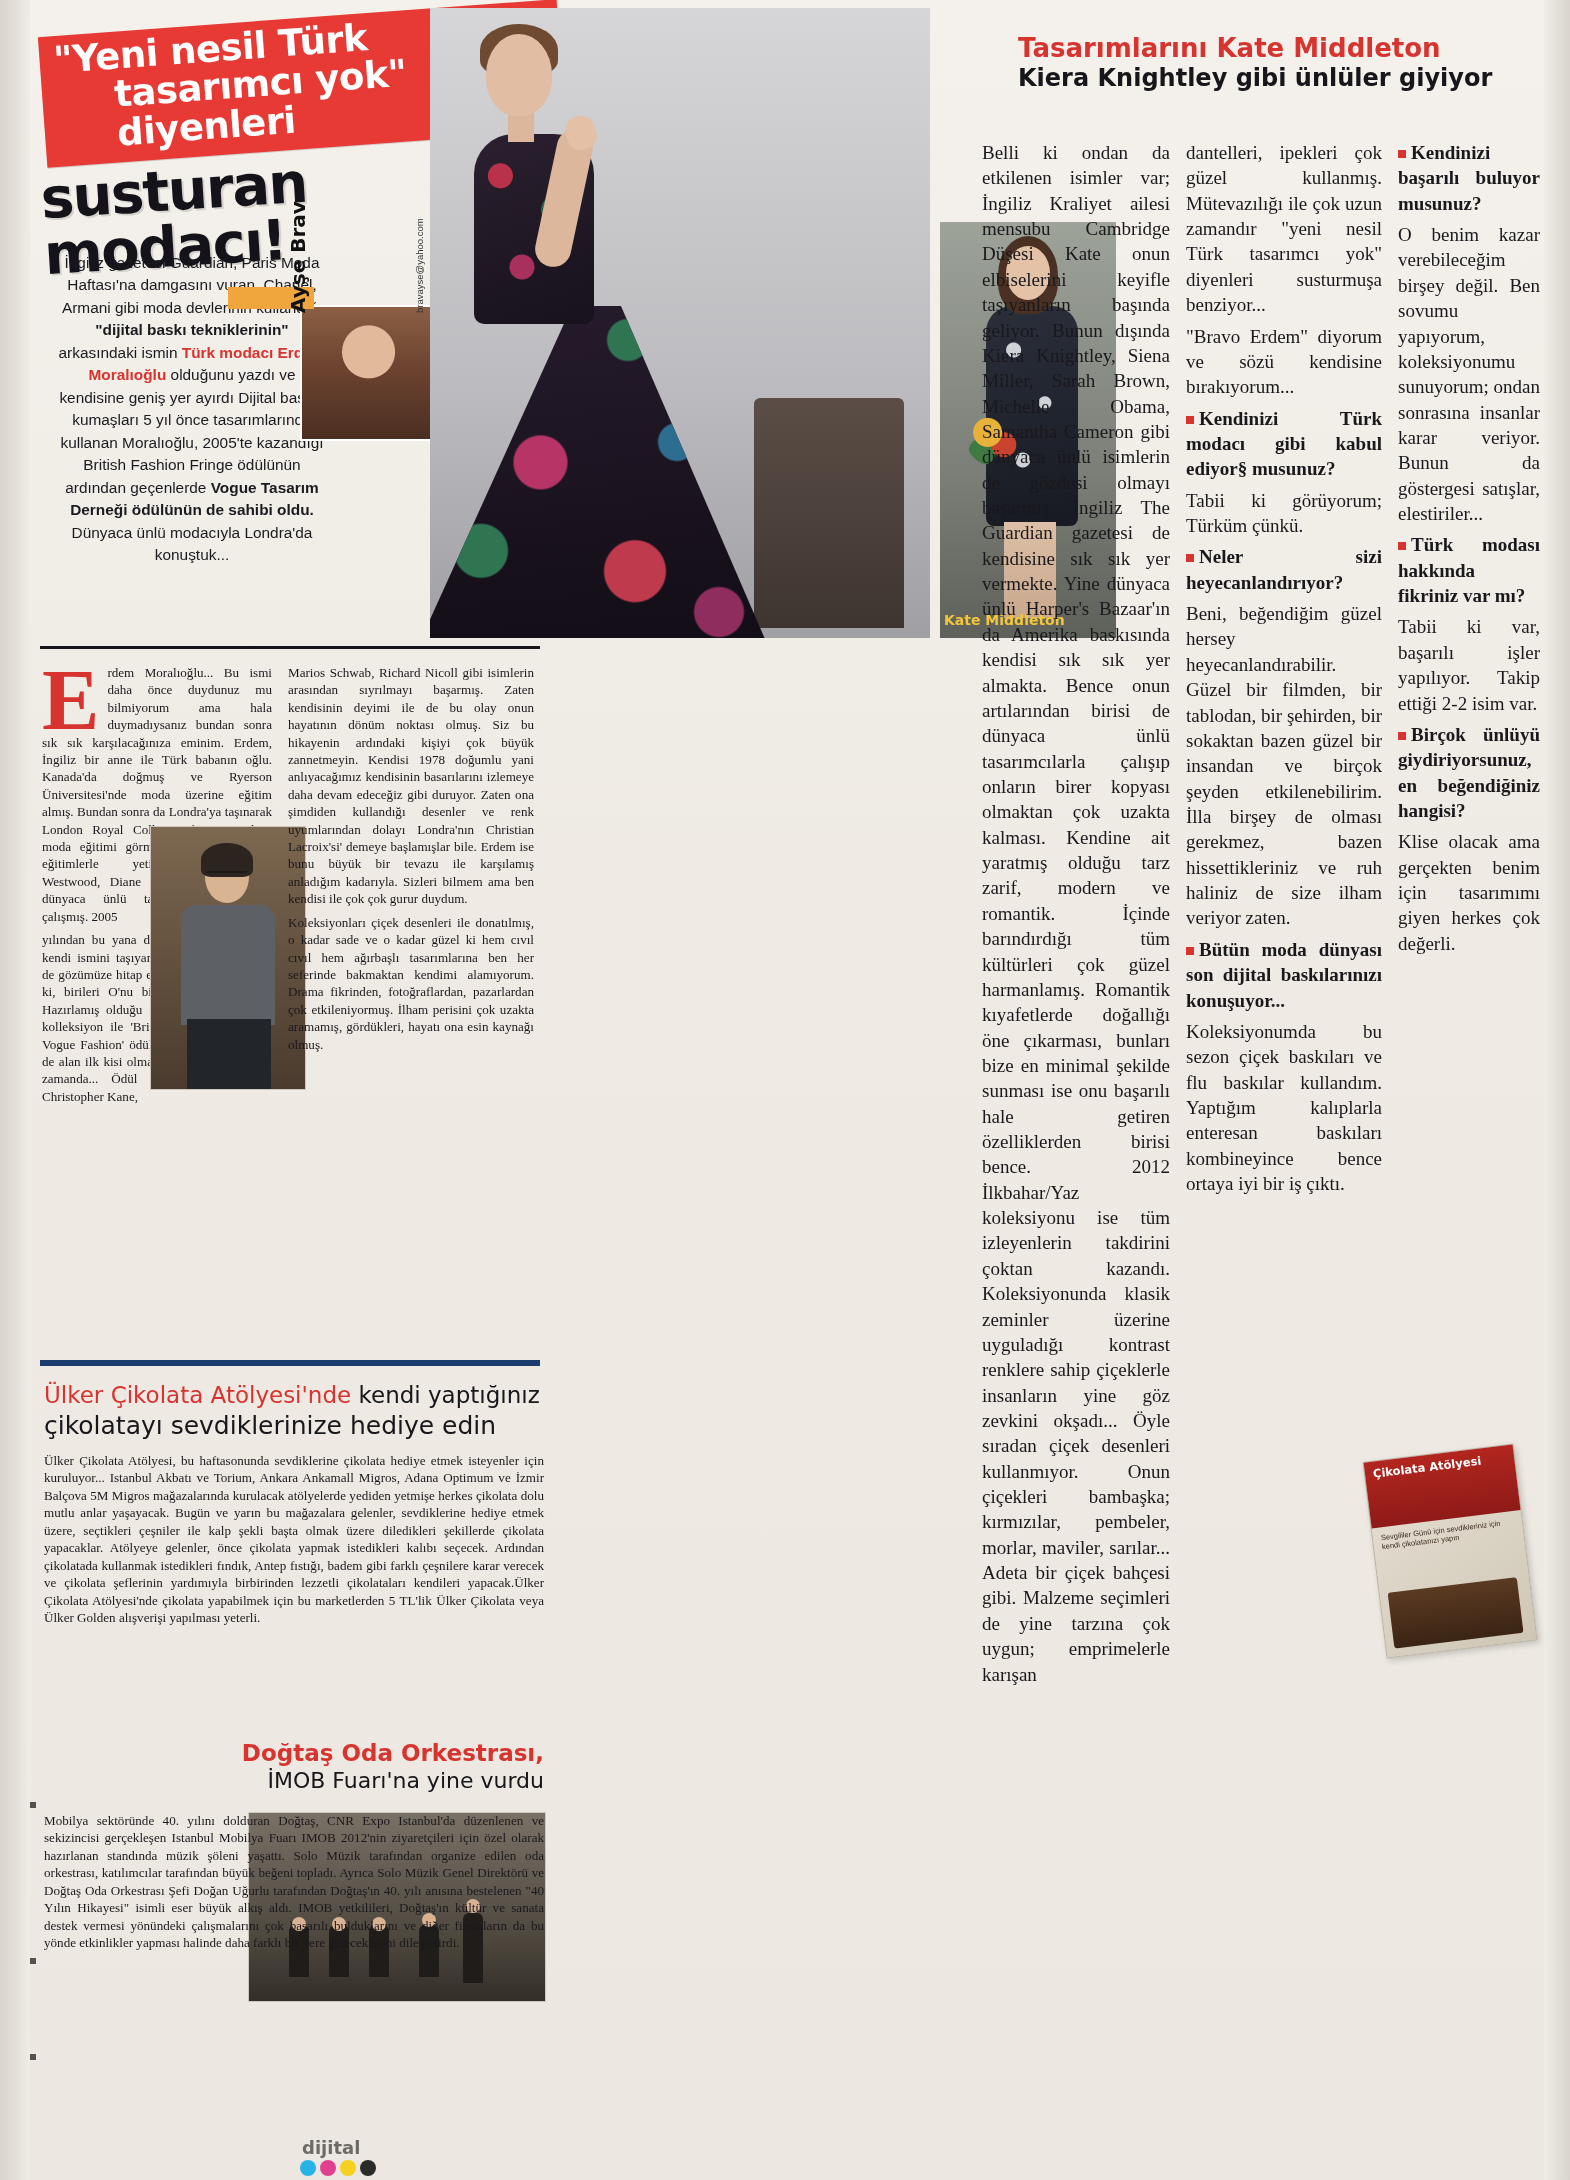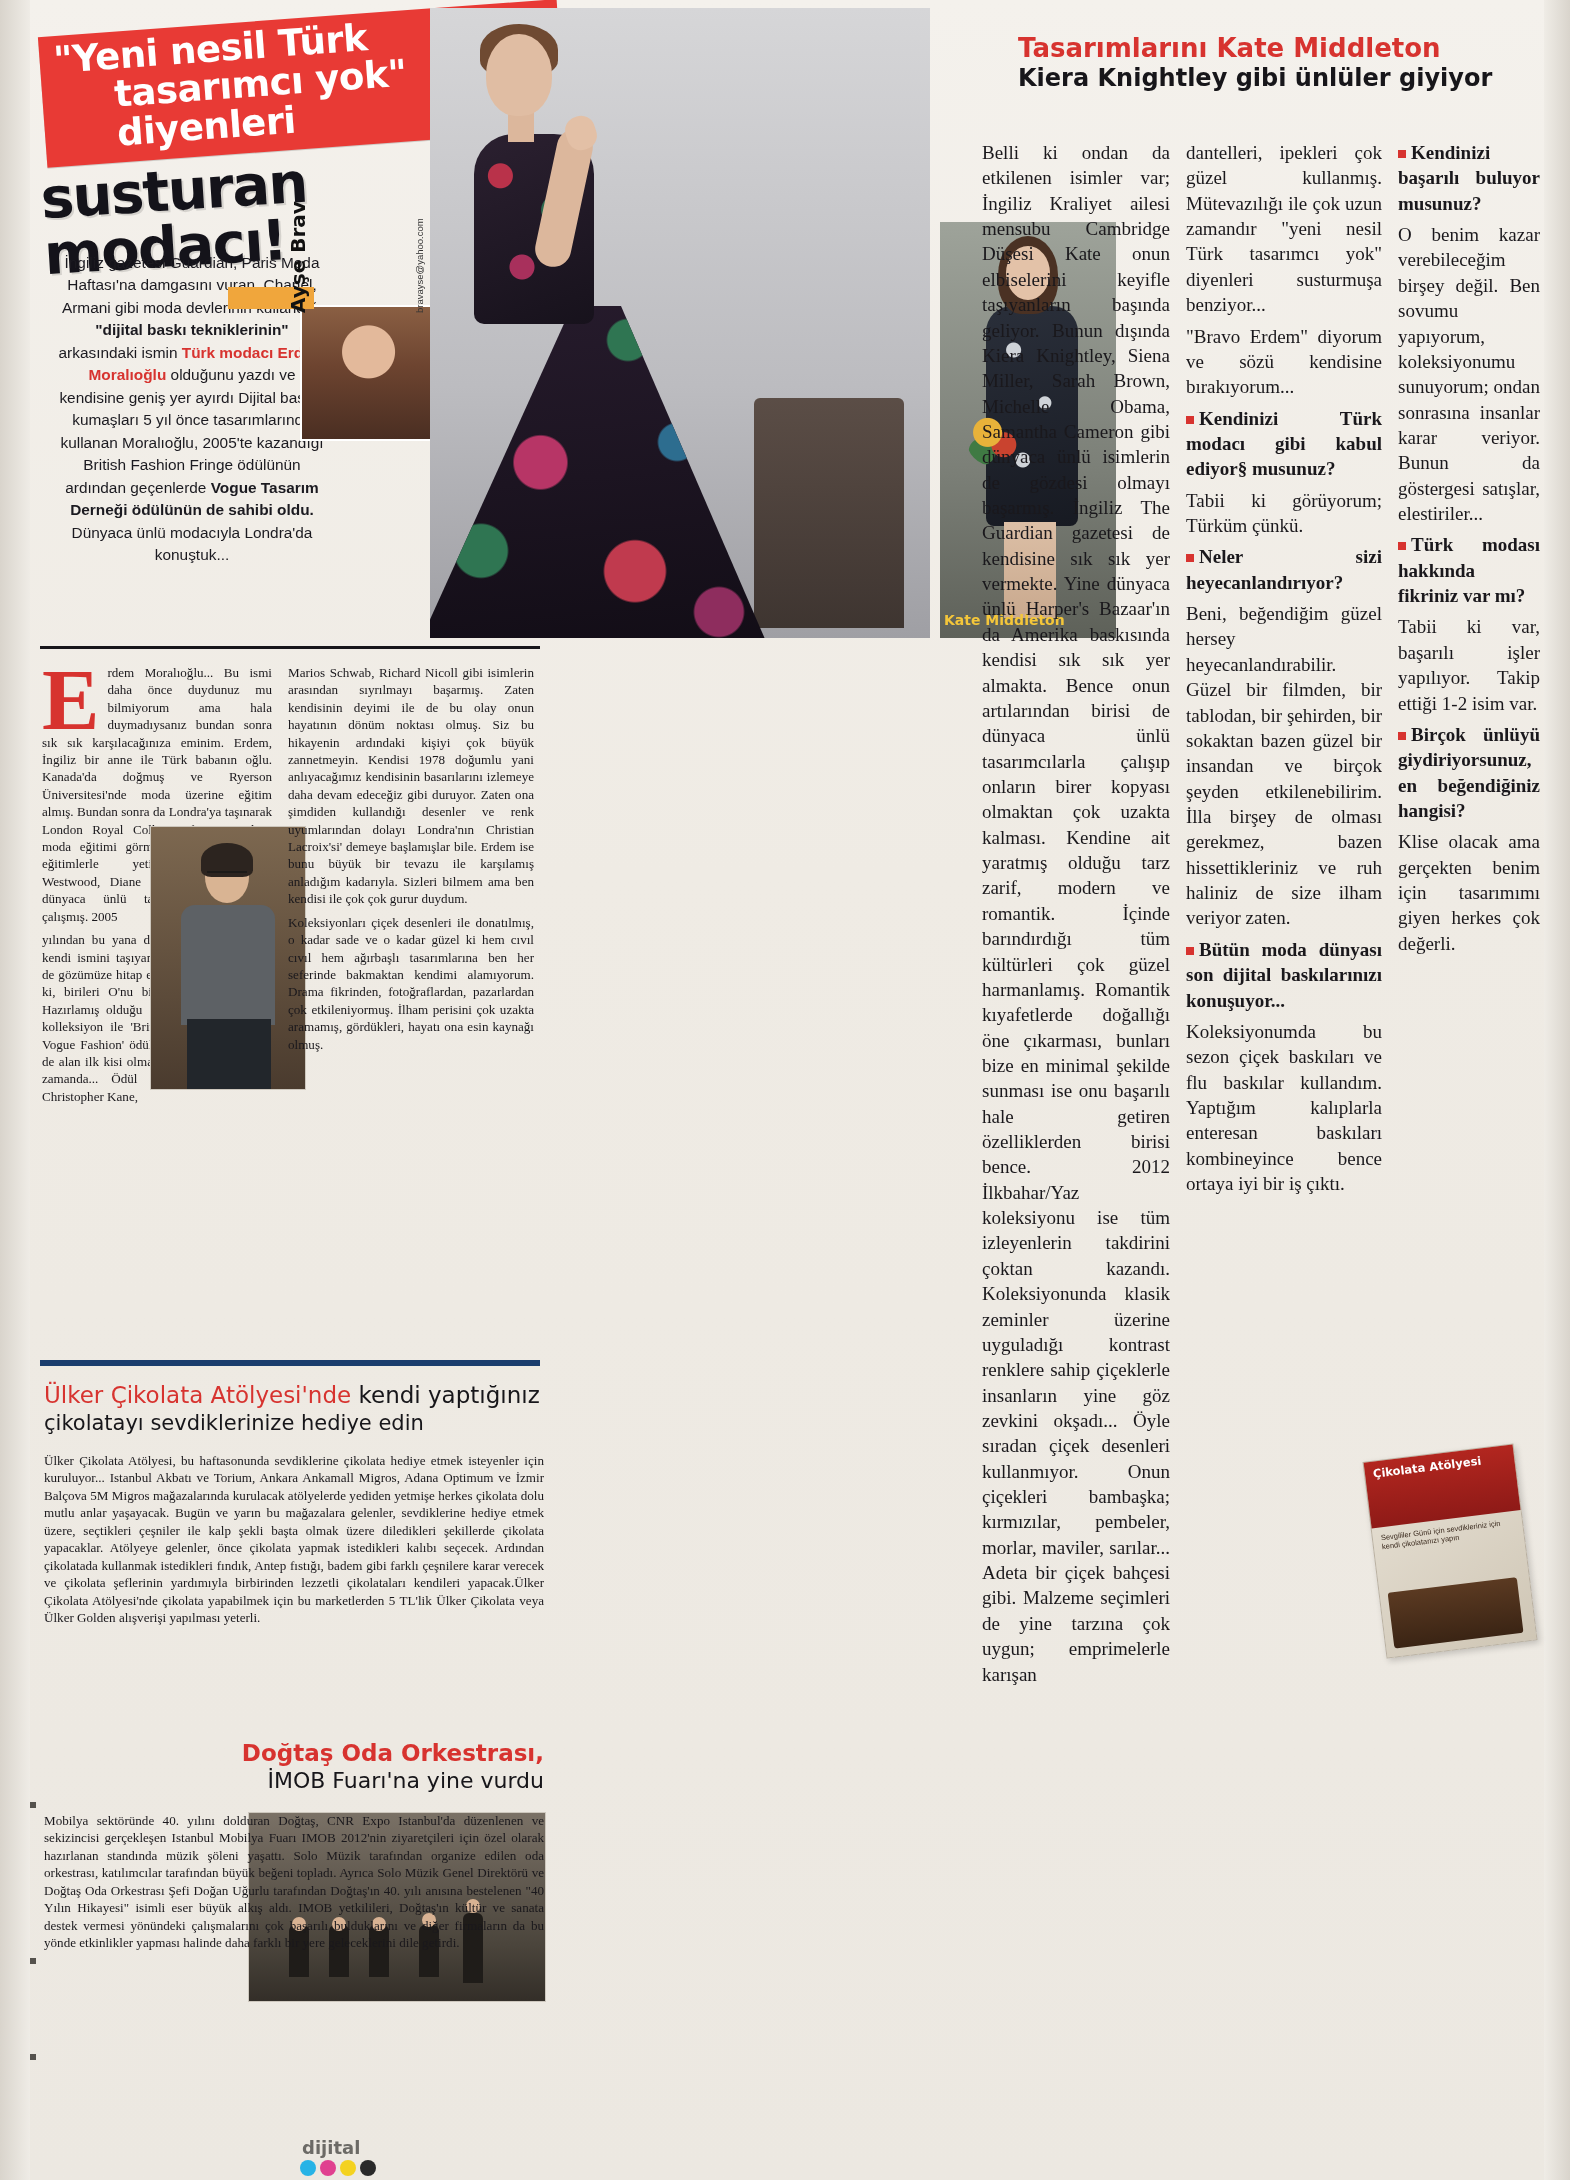--- a/index.html
+++ b/index.html
@@ -181,21 +181,21 @@
   .e-glasses{position:absolute;left:56px;top:44px;width:40px;height:10px;border-top:2px solid #1c1a18;}
   .e-body{position:absolute;left:30px;top:78px;width:94px;height:120px;border-radius:14px 14px 0 0;background:#5d6165;}
   .e-legs{position:absolute;left:36px;top:192px;width:84px;height:70px;background:#22262b;}
 
   
   #ulker-rule{position:absolute;left:40px;top:1360px;width:500px;height:6px;background:#1b3d6d;}
   #ulker-title{position:absolute;left:44px;top:1382px;width:500px;}
   .ut1{font-family:"DejaVu Sans", sans-serif;font-size:23px;line-height:1.18;}
   .ut1 .red{color:#d7332f;font-weight:normal;}
   .ut1 .dk{color:#17161a;}
-  .ut2{font-family:"DejaVu Sans", sans-serif;font-size:21px;color:#17161a;line-height:1.18;margin-top:2px;}
+  .ut2{font-family:"DejaVu Sans", sans-serif;font-size:25px;color:#17161a;line-height:1.18;margin-top:2px;}
   #ulker-body{
     position:absolute;left:44px;top:1452px;width:500px;
     font-family:"Liberation Serif", serif;font-size:13.1px;line-height:1.335;
     text-align:justify;color:#1a181c;
   }
   #ulker-pack{
     position:absolute;right:44px;top:1452px;width:150px;height:196px;
     background:linear-gradient(150deg,#e8e2d6,#cfc6b5);
     transform:rotate(-7deg);
     border:1px solid #b9b0a0;
@@ -298,21 +298,21 @@
     <p><span class="sq"></span><span class="q">Neler sizi heyecanlandırıyor?</span></p>
     <p>Beni, beğendiğim güzel hersey heyecanlandırabilir. Güzel bir filmden, bir tablodan, bir şehirden, bir sokaktan bazen güzel bir insandan ve birçok şeyden etkilenebilirim. İlla birşey de olması gerekmez, bazen hissettikleriniz ve ruh haliniz de size ilham veriyor zaten.</p>
     <p><span class="sq"></span><span class="q">Bütün moda dünyası son dijital baskılarınızı konuşuyor...</span></p>
     <p>Koleksiyonumda bu sezon çiçek baskıları ve flu baskılar kullandım. Yaptığım kalıplarla enteresan baskıları kombineyince bence ortaya iyi bir iş çıktı.</p>
   </div>
 
   <div class="rcol" id="rcol3">
     <p><span class="sq"></span><span class="q">Kendinizi başarılı buluyor musunuz?</span></p>
     <p>O benim kazar verebileceğim birşey değil. Ben sovumu yapıyorum, koleksiyonumu sunuyorum; ondan sonrasına insanlar karar veriyor. Bunun da göstergesi satışlar, elestiriler...</p>
     <p><span class="sq"></span><span class="q">Türk modası hakkında fikriniz var mı?</span></p>
-    <p>Tabii ki var, başarılı işler yapılıyor. Takip ettiği 1-2 isim var.</p>
+    <p>Tabii ki var, başarılı işler yapılıyor. Takip ettiği 2-2 isim var.</p>
     <p><span class="sq"></span><span class="q">Birçok ünlüyü giydiriyorsunuz, en beğendiğiniz hangisi?</span></p>
     <p>Klise olacak ama gerçekten benim için tasarımımı giyen herkes çok değerli.</p>
   </div>
 
   <div id="body-rule"></div>
 
   <div class="bcol" id="bcol1">
     <span class="dropcap">E</span>
     <p>rdem Moralıoğlu... Bu ismi daha önce duydunuz mu bilmiyorum ama hala duymadıysanız bundan sonra sık sık karşılacağınıza eminim. Erdem, İngiliz bir anne ile Türk babanın oğlu. Kanada'da doğmuş ve Ryerson Üniversitesi'nde moda üzerine eğitim almış. Bundan sonra da Londra'ya taşınarak London Royal College of Art'ta tekrar moda eğitimi görmüş. Aldığı muhteşem eğitimlerle yetinmeyip Vivienne Westwood, Diane von Furstenberg gibi dünyaca ünlü tasarımcılarla beraber çalışmış. 2005</p>
     <p>yılından bu yana da kendi kurduğu yine kendi ismini taşıyan ERDEM markası ile de gözümüze hitap ediyor. Ama anlaşılan o ki, birileri O'nu bizden önce keşfetmiş. Hazırlamış olduğu 10 parçalık ilk kapsül kolleksiyon ile 'British fashion fringe ve Vogue Fashion' ödülünü aldı. Ve bu ödülü de alan ilk kisi olma şansına da sahip aynı zamanda... Ödül için Angel Jackson, Christopher Kane,</p>

